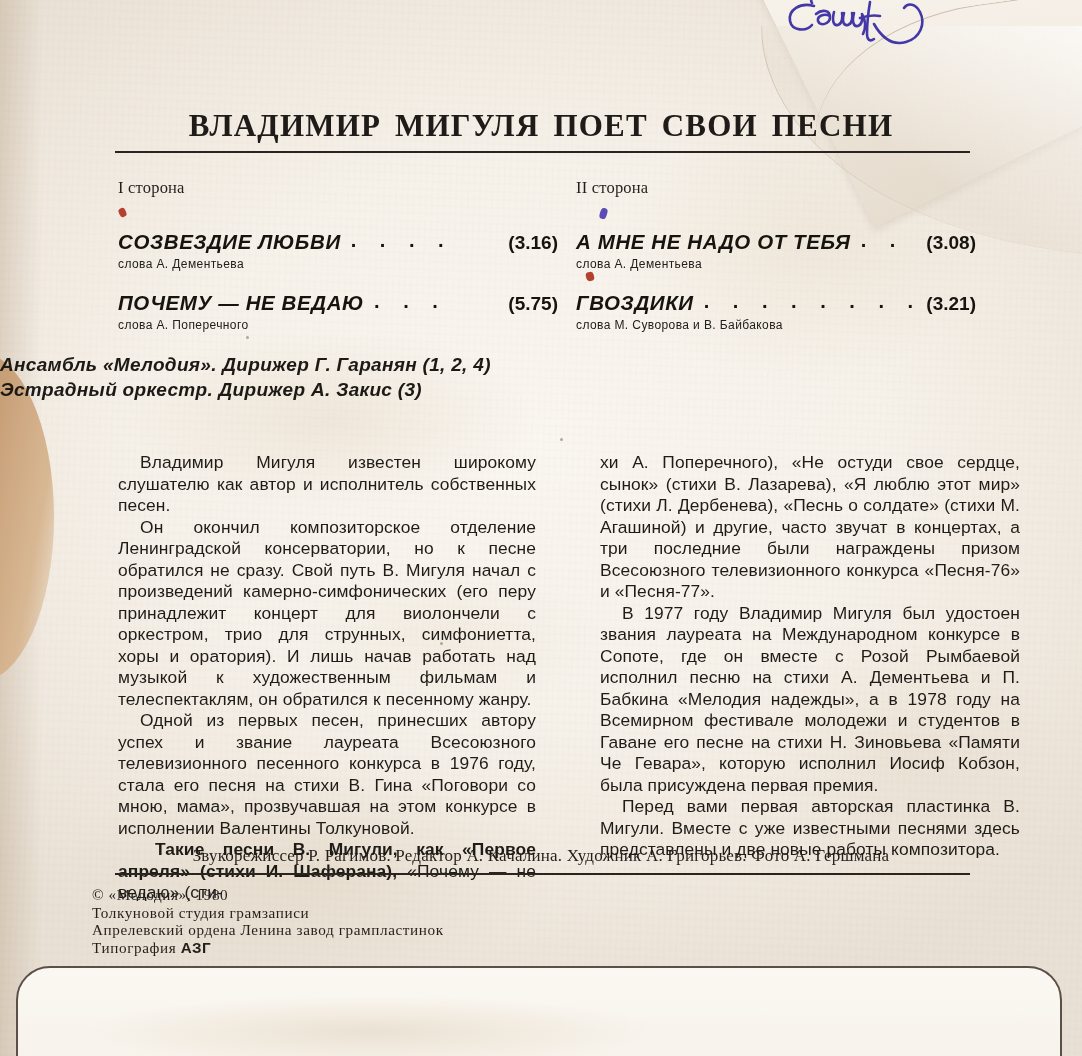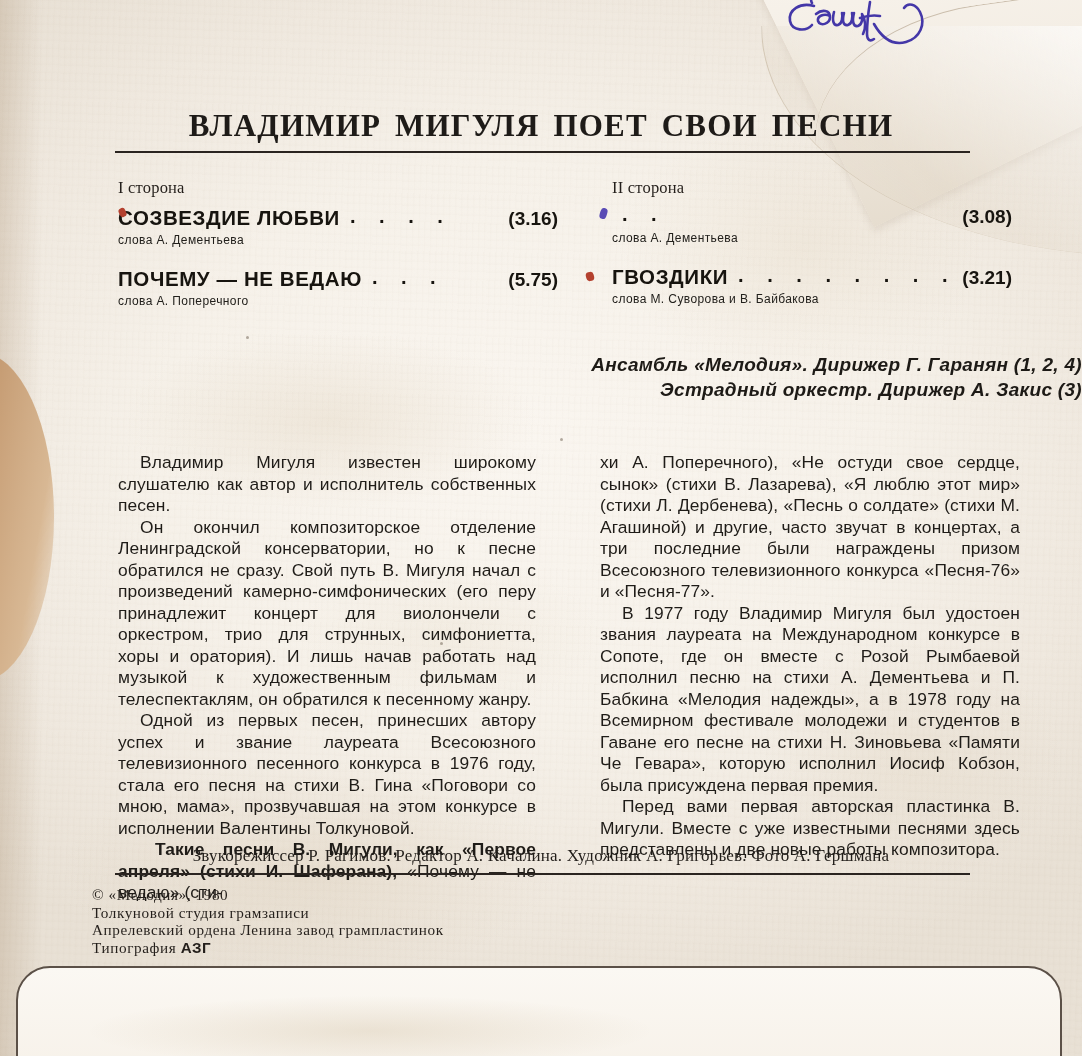--- a/index.html
+++ b/index.html
@@ -161,44 +161,44 @@
     position: absolute;
     left: 0;
     top: 178px;
     width: 1082px;
   }
   .track-col {
     position: absolute;
     top: 0;
   }
   .track-col.left  { left: 118px; width: 440px; }
-  .track-col.right { left: 612px; width: 400px; }
+  .track-col.right { left: 576px; width: 400px; }
 
   .side-label {
     font-family: "Liberation Serif", serif;
     font-size: 16.5px;
     color: #241f1b;
-    margin-bottom: 8px;
+    margin-bottom: 32px;
     letter-spacing: .2px;
   }
 
   .track {
     margin-bottom: 20px;
   }
   .track-line {
     display: flex;
     align-items: baseline;
     font-family: "Liberation Sans", sans-serif;
     font-weight: bold;
     font-size: 20.5px;
     letter-spacing: .6px;
     color: #17140f;
     white-space: nowrap;
   }
-  .track-name { flex: 0 0 auto; }
+  .track-name { flex: 0 0 auto; font-style: italic; }
   .leader {
     flex: 1 1 auto;
     margin: 0 10px;
     overflow: hidden;
     white-space: nowrap;
     color: #17140f;
     font-size: 20px;
     letter-spacing: 9px;
     line-height: 1;
     position: relative;
@@ -218,21 +218,21 @@
     color: #22201c;
     margin-top: 3px;
     letter-spacing: .4px;
   }
 
   .ensemble {
     position: absolute;
     left: 0;
     top: 352px;
     width: 1082px;
-    text-align: right;
+    text-align: left;
     font-family: "Liberation Sans", sans-serif;
     font-style: italic;
     font-weight: bold;
     font-size: 19px;
     line-height: 25px;
     color: #1d1a16;
     letter-spacing: .3px;
   }
 
   
@@ -368,20 +368,21 @@
           </div>
           <div class="track-author">слова А. Поперечного</div>
         </div>
       </div>
 
       <div class="track-col right">
         <div class="side-label">II сторона</div>
 
         <div class="track">
           <div class="track-line">
+            <span class="track-name">А МНЕ НЕ НАДО ОТ ТЕБЯ</span>
             <span class="leader">. .</span>
             <span class="track-time">(3.08)</span>
           </div>
           <div class="track-author">слова А. Дементьева</div>
         </div>
 
         <div class="track">
           <div class="track-line">
             <span class="track-name">ГВОЗДИКИ</span>
             <span class="leader">. . . . . . . .</span>

